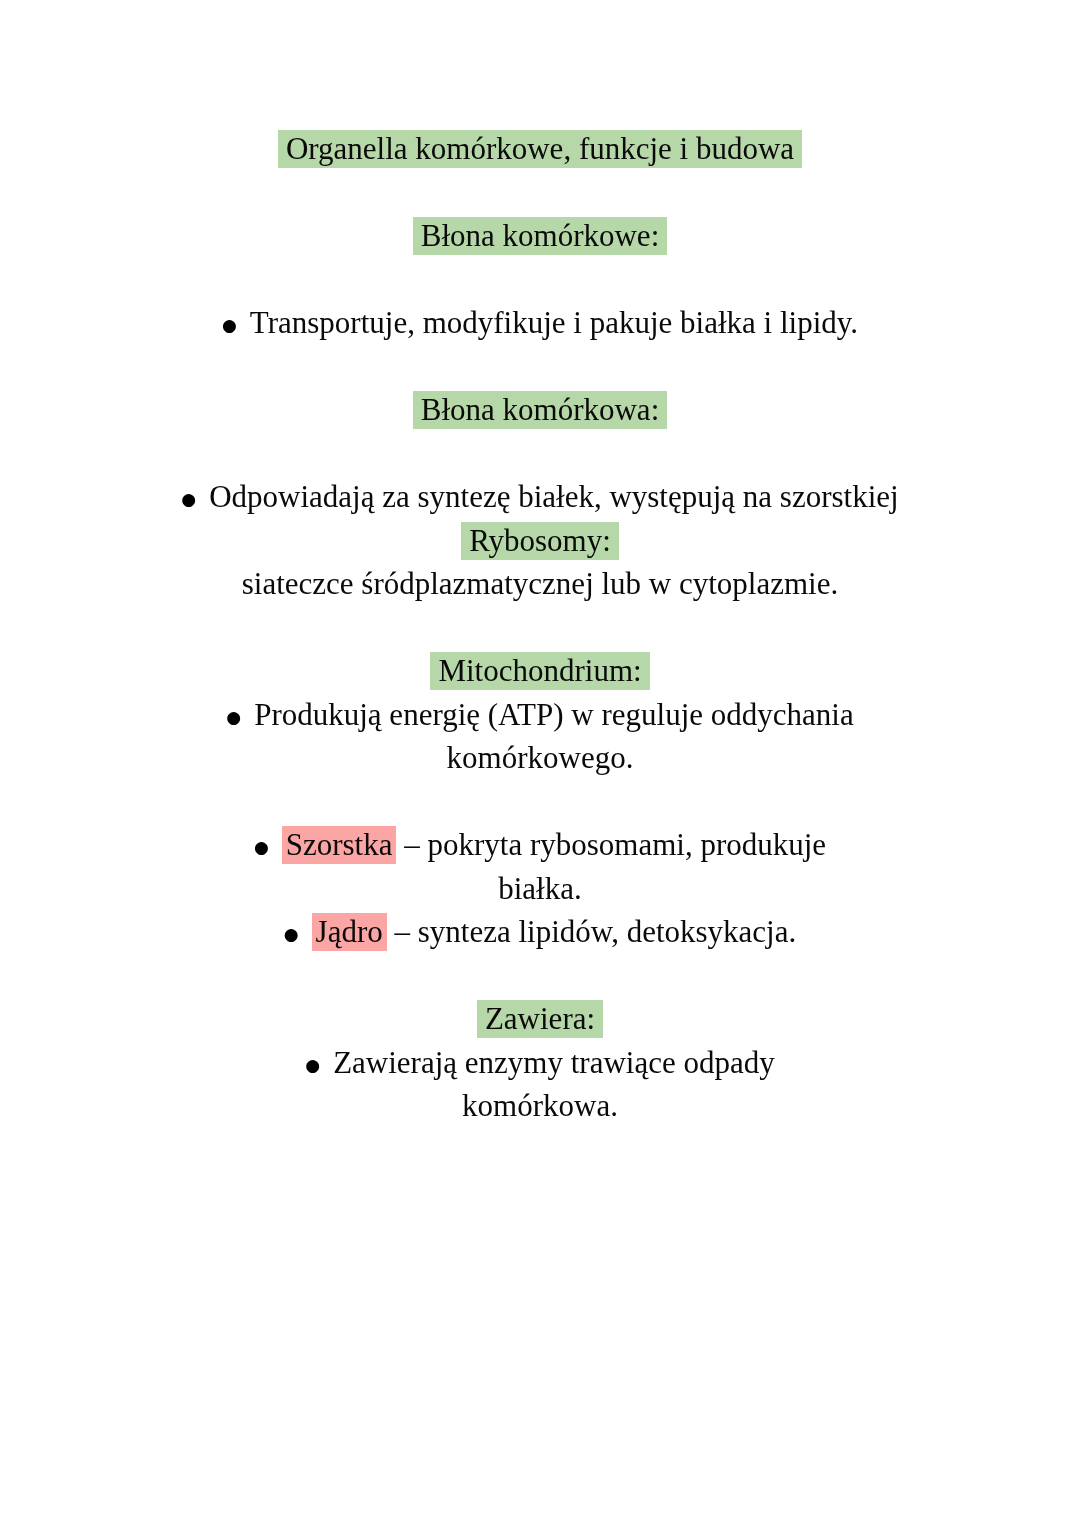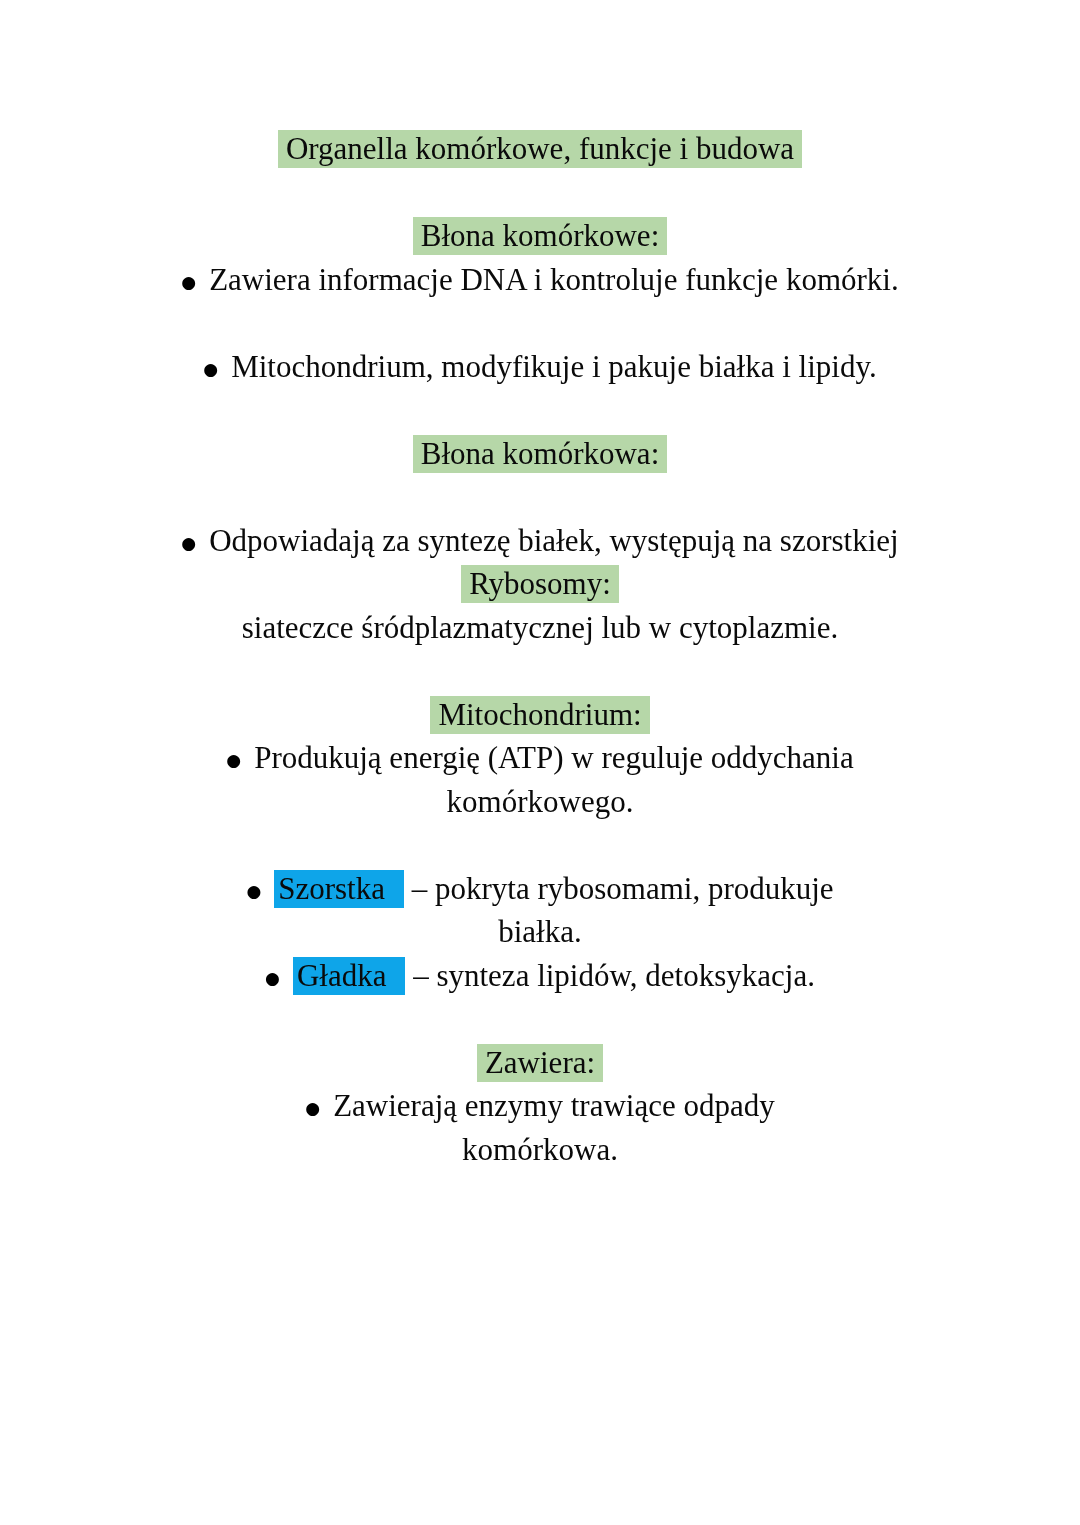--- a/index.html
+++ b/index.html
@@ -29,22 +29,22 @@
     white-space: nowrap;
   }
   .spacer {
     height: 43.5px;
   }
   .hl {
     background: #b6d7a8;
     padding: 1px 8px 2px 8px;
   }
   .hl-tight {
-    background: #0ea5e9;
-    padding: 1px 19px 2px 4px;
+    background: #fca5a5;
+    padding: 1px 4px 2px 4px;
   }
   .bullet {
     font-family: "DejaVu Sans", sans-serif;
     font-size: 17px;
     vertical-align: 2px;
     margin-right: 13px;
     color: #000000;
   }
 </style>
 </head>
@@ -54,28 +54,25 @@
 
   <div class="line">
     <span class="hl">Organella komórkowe, funkcje i budowa</span>
   </div>
 
   <div class="spacer"></div>
 
   <div class="line">
     <span class="hl">Błona komórkowe:</span>
   </div>
-  <div class="line">
-    <span class="bullet">●</span><span>Zawiera informacje DNA i kontroluje funkcje komórki.</span>
-  </div>
 
   <div class="spacer"></div>
 
   <div class="line">
-    <span class="bullet">●</span><span>Mitochondrium, modyfikuje i pakuje białka i lipidy.</span>
+    <span class="bullet">●</span><span>Transportuje, modyfikuje i pakuje białka i lipidy.</span>
   </div>
 
   <div class="spacer"></div>
 
   <div class="line">
     <span class="hl">Błona komórkowa:</span>
   </div>
 
   <div class="spacer"></div>
 
@@ -103,21 +100,21 @@
 
   <div class="spacer"></div>
 
   <div class="line">
     <span class="bullet">●</span><span class="hl-tight">Szorstka</span><span> – pokryta rybosomami, produkuje</span>
   </div>
   <div class="line">
     <span>białka.</span>
   </div>
   <div class="line">
-    <span class="bullet">●</span><span class="hl-tight">Gładka</span><span> – synteza lipidów, detoksykacja.</span>
+    <span class="bullet">●</span><span class="hl-tight">Jądro</span><span> – synteza lipidów, detoksykacja.</span>
   </div>
 
   <div class="spacer"></div>
 
   <div class="line">
     <span class="hl">Zawiera:</span>
   </div>
   <div class="line">
     <span class="bullet">●</span><span>Zawierają enzymy trawiące odpady</span>
   </div>

